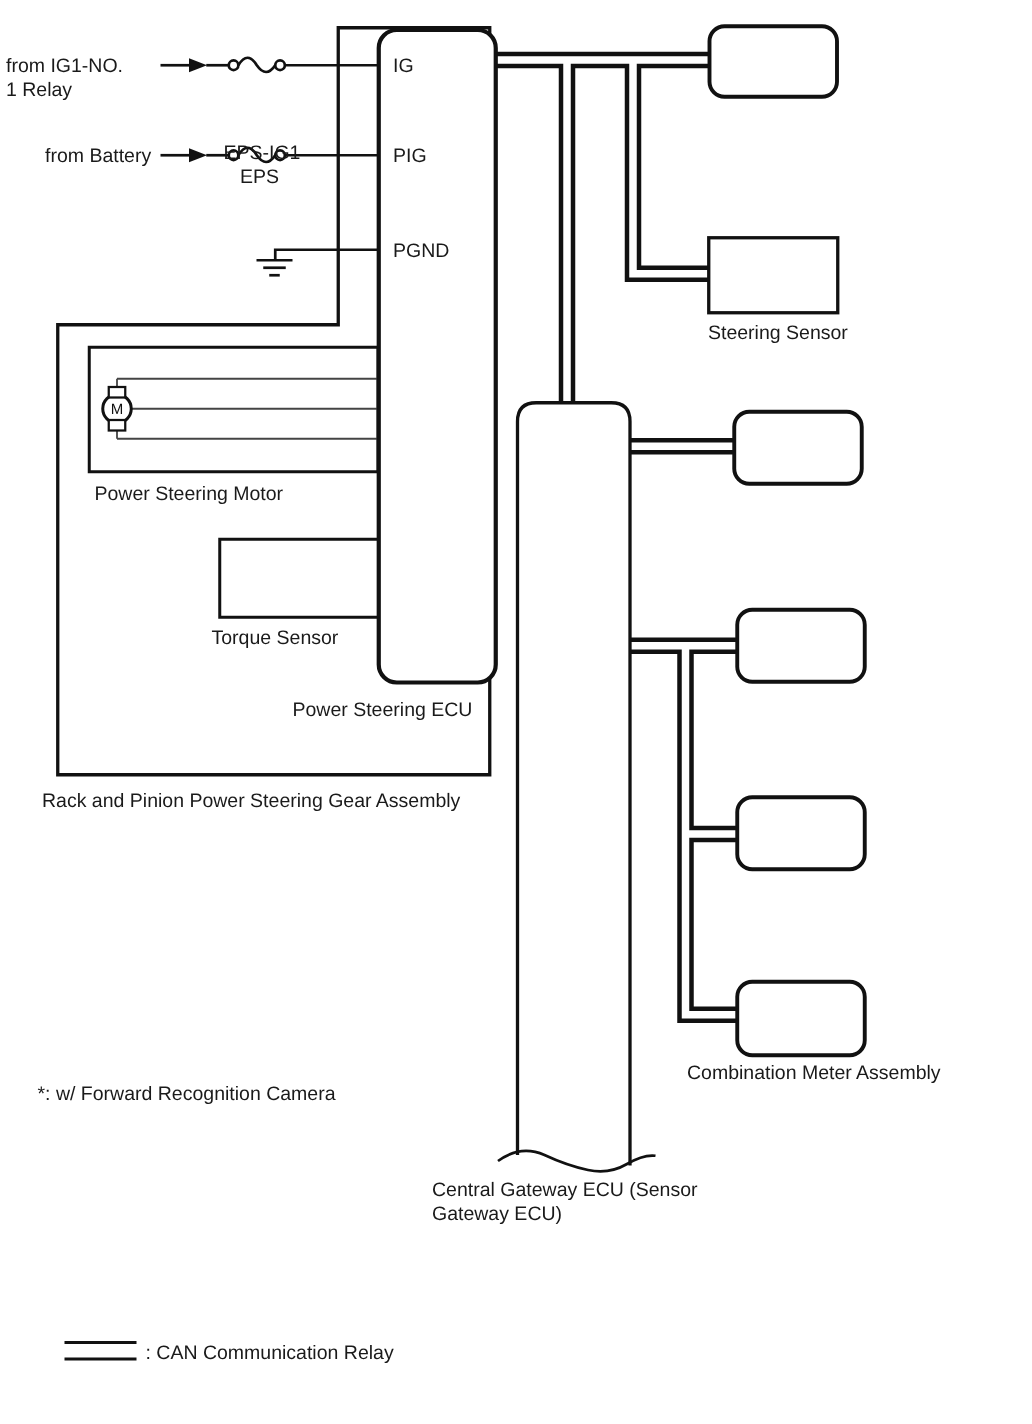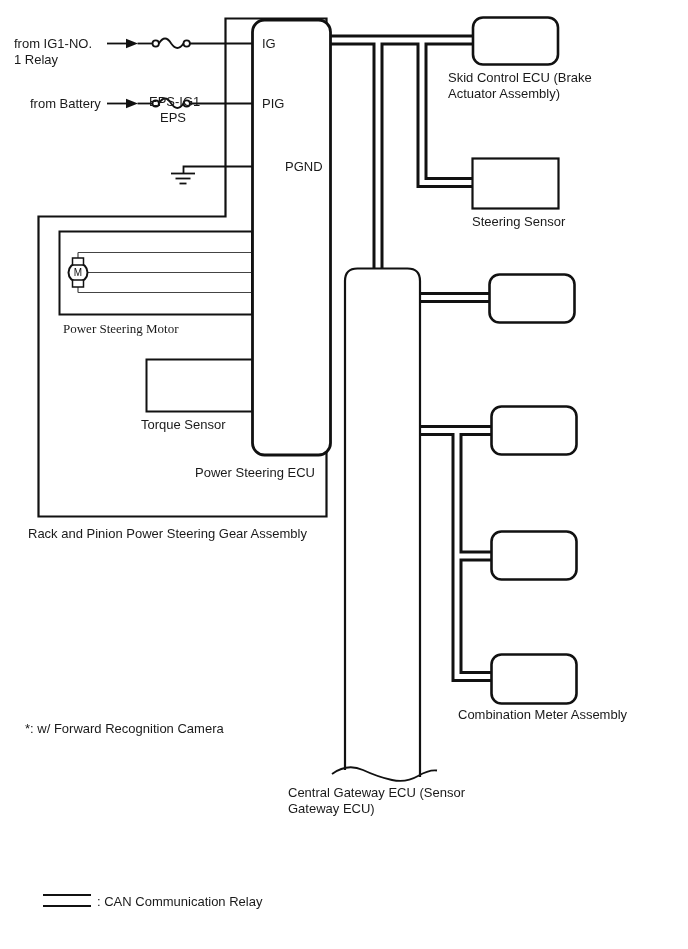--- a/index.html
+++ b/index.html
@@ -102,37 +102,35 @@
     <rect class="box" x="472.5" y="158.5" width="86" height="50" stroke-width="2.2"></rect>
     <rect class="box" x="489.5" y="274.5" width="85" height="48" rx="10" stroke-width="2.6"></rect>
     <rect class="box" x="491.5" y="406.5" width="85" height="48" rx="10" stroke-width="2.6"></rect>
     <rect class="box" x="491.5" y="531.5" width="85" height="48" rx="10" stroke-width="2.6"></rect>
     <rect class="box" x="491.5" y="654.5" width="85" height="49" rx="10" stroke-width="2.6"></rect>
 
     <path class="box" stroke-width="2.2" d="M 345 770 V 281 Q 345 268.5 357.5 268.5 H 407.5 Q 420 268.5 420 281 V 777"></path>
     <path class="wire" stroke-width="1.8" d="M 332 774 Q 347 763 363 770 Q 378 777 392 780 Q 406 783 418 776 Q 429 769.5 437 770.5"></path>
   </svg>
 
-  <div class="lbl" style="left:14px;top:36px;">from IG1-NO.
+  <div class="lbl" style="left:4px;top:36px;">from IG1-NO.
 1 Relay</div>
   <div class="lbl" style="left:149px;top:50px;margin-top:44px;">EPS-IG1</div>
   <div class="lbl" style="left:30px;top:96px;">from Battery</div>
   <div class="lbl" style="left:160px;top:110px;">EPS</div>
 
   <div class="lbl" style="left:262px;top:36px;">IG</div>
   <div class="lbl" style="left:262px;top:96px;">PIG</div>
-  <div class="lbl" style="left:262px;top:159px;margin-left:23px;">PGND</div>
+  <div class="lbl" style="left:262px;top:159px;">PGND</div>
 
-  <div class="lbl" style="left:63px;top:321px;font-family:Liberation Serif, serif;">Power Steering Motor</div>
+  <div class="lbl" style="left:63px;top:321px;">Power Steering Motor</div>
   <div class="lbl" style="left:141px;top:417px;">Torque Sensor</div>
   <div class="lbl" style="left:195px;top:465px;">Power Steering ECU</div>
   <div class="lbl" style="left:28px;top:526px;">Rack and Pinion Power Steering Gear Assembly</div>
 
-  <div class="lbl" style="left:448px;top:70px;">Skid Control ECU (Brake
-Actuator Assembly)</div>
   <div class="lbl" style="left:472px;top:214px;">Steering Sensor</div>
   <div class="lbl" style="left:458px;top:707px;">Combination Meter Assembly</div>
   <div class="lbl" style="left:288px;top:785px;">Central Gateway ECU (Sensor
 Gateway ECU)</div>
 
   <div class="lbl" style="left:25px;top:721px;">*: w/ Forward Recognition Camera</div>
 
   <div class="legend-sample"></div>
   <div class="lbl" style="left:97px;top:894px;">: CAN Communication Relay</div>
 

